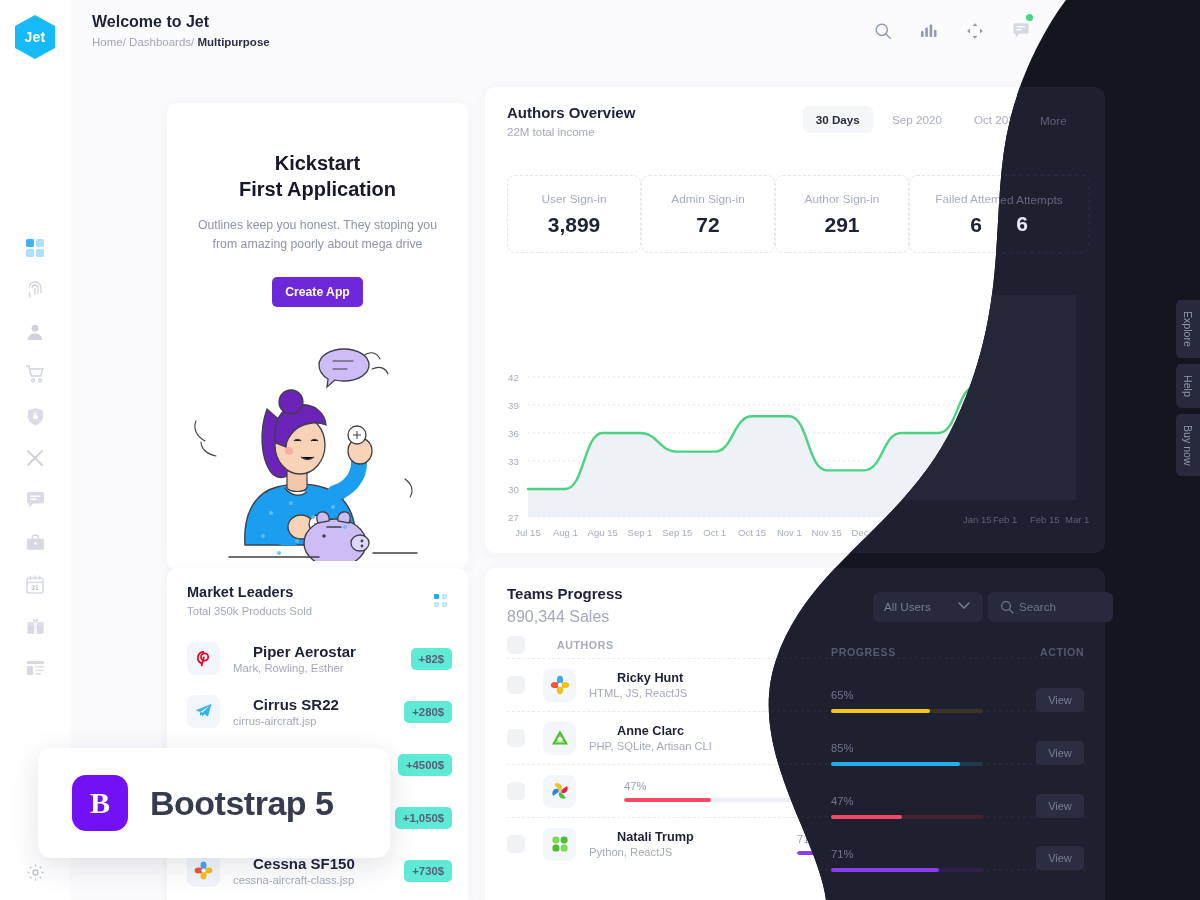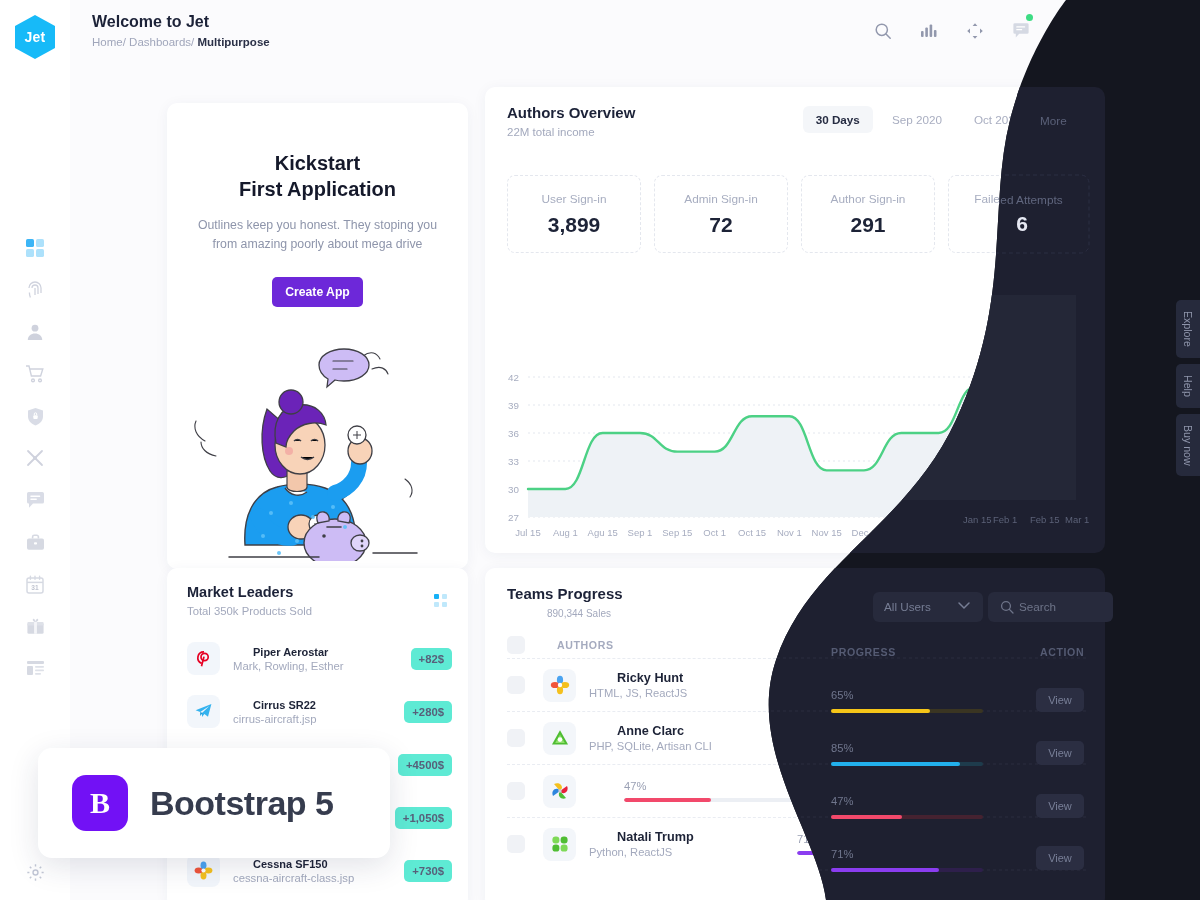--- a/index.html
+++ b/index.html
@@ -77,44 +77,44 @@
     font-size: 12.2px; font-weight: bold; font-family: inherit; cursor: pointer;
   }
   .illus { position: absolute; left: 0; bottom: 8px; width: 301px; height: 230px; }
 
   
   .a-title { position:absolute; left:22px; top:17px; font-size: 15px; font-weight:bold; color:#1c2238; }
   .a-sub   { position:absolute; left:22px; top:39px; font-size: 11.5px; color:#a3a9bd; }
   .a-tabs  { position:absolute; right: 12px; top: 19px; display:flex; align-items:center; gap: 6px; }
   .a-tab   { padding: 7px 13px; border-radius: 6px; font-size: 11.7px; color:#a9aec1; white-space: nowrap; cursor:pointer; }
   .a-tab.active { background:#f4f6f9; color:#262c42; font-weight:bold; }
-  .stats { position:absolute; left: 22px; top: 88px; display:flex; gap: 13px; }
+  .stats { position:absolute; left: 22px; top: 88px; display:flex; }
   .stat {
     width: 134px; height: 78px; border: 1px dashed #e4e7ee; border-radius: 8px;
     display:flex; flex-direction:column; align-items:center; justify-content:center; gap: 7px;
   }
   .stat .lbl { font-size: 11.8px; color:#a7adc0; white-space:nowrap; }
   .stat .val { font-size: 21px; font-weight:bold; color:#1d2337; }
   .chart-wrap { position:absolute; left: 0; top: 272px; width: 620px; height: 190px; }
 
   
   .m-title { position:absolute; left:20px; top:16px; font-size:14.5px; font-weight:bold; color:#1c2238; }
   .m-sub   { position:absolute; left:20px; top:37px; font-size:11.3px; color:#a3a9bd; }
   .m-grid  { position:absolute; right:20px; top:26px; width:14px; height:14px; }
   .m-list  { position:absolute; left:20px; top:64px; right:16px; }
   .m-row   { display:flex; align-items:center; height:53px; }
   .m-ico   { width:33px; height:33px; border-radius:8px; background:#f2f6fb; display:flex; align-items:center; justify-content:center; flex:0 0 33px; }
   .m-txt   { margin-left:13px; flex:1 1 auto; min-width:0; }
-  .m-name  { font-size:11px; font-weight:bold; color:#1d2337;padding-left:20px; }
+  .m-name  { font-size:15px; font-weight:bold; color:#1d2337;padding-left:20px; }
   .m-meta  { font-size:11.3px; color:#a3a9bd; margin-top:2px; }
   .m-amt   { background:#5eead4; color:#57607a; font-size:11.3px; font-weight:bold; padding:5px 8px; border-radius:5px; white-space:nowrap; }
 
   
   .t-title { position:absolute; left:22px; top:17px; font-size:15px; font-weight:bold; color:#1c2238; }
-  .t-sub   { position:absolute; left:22px; top:40px; font-size:10px; color:#a3a9bd;margin-left:40px; }
+  .t-sub   { position:absolute; left:22px; top:40px; font-size:16px; color:#a3a9bd; }
   .t-select {
     position:absolute; right:152px; top:24px; width:110px; height:30px; border-radius:6px;
     background:#f5f7fa; display:flex; align-items:center; padding:0 10px; font-size:11.7px; color:#767d94; cursor:pointer;
   }
   .t-search {
     position:absolute; right:18px; top:24px; width:125px; height:30px; border-radius:6px;
     background:#f5f7fa; display:flex; align-items:center; gap:7px; padding:0 10px; font-size:11.7px; color:#9aa0b4; cursor:text;
   }
   .t-head { position:absolute; left:22px; right:18px; top:68px; display:flex; align-items:center; font-size:10.6px; font-weight:bold; color:#a5abbf; letter-spacing:.6px; }
   .chk { width:18px; height:18px; border-radius:5px; background:#f0f2f6; flex:0 0 18px; cursor:pointer; }

